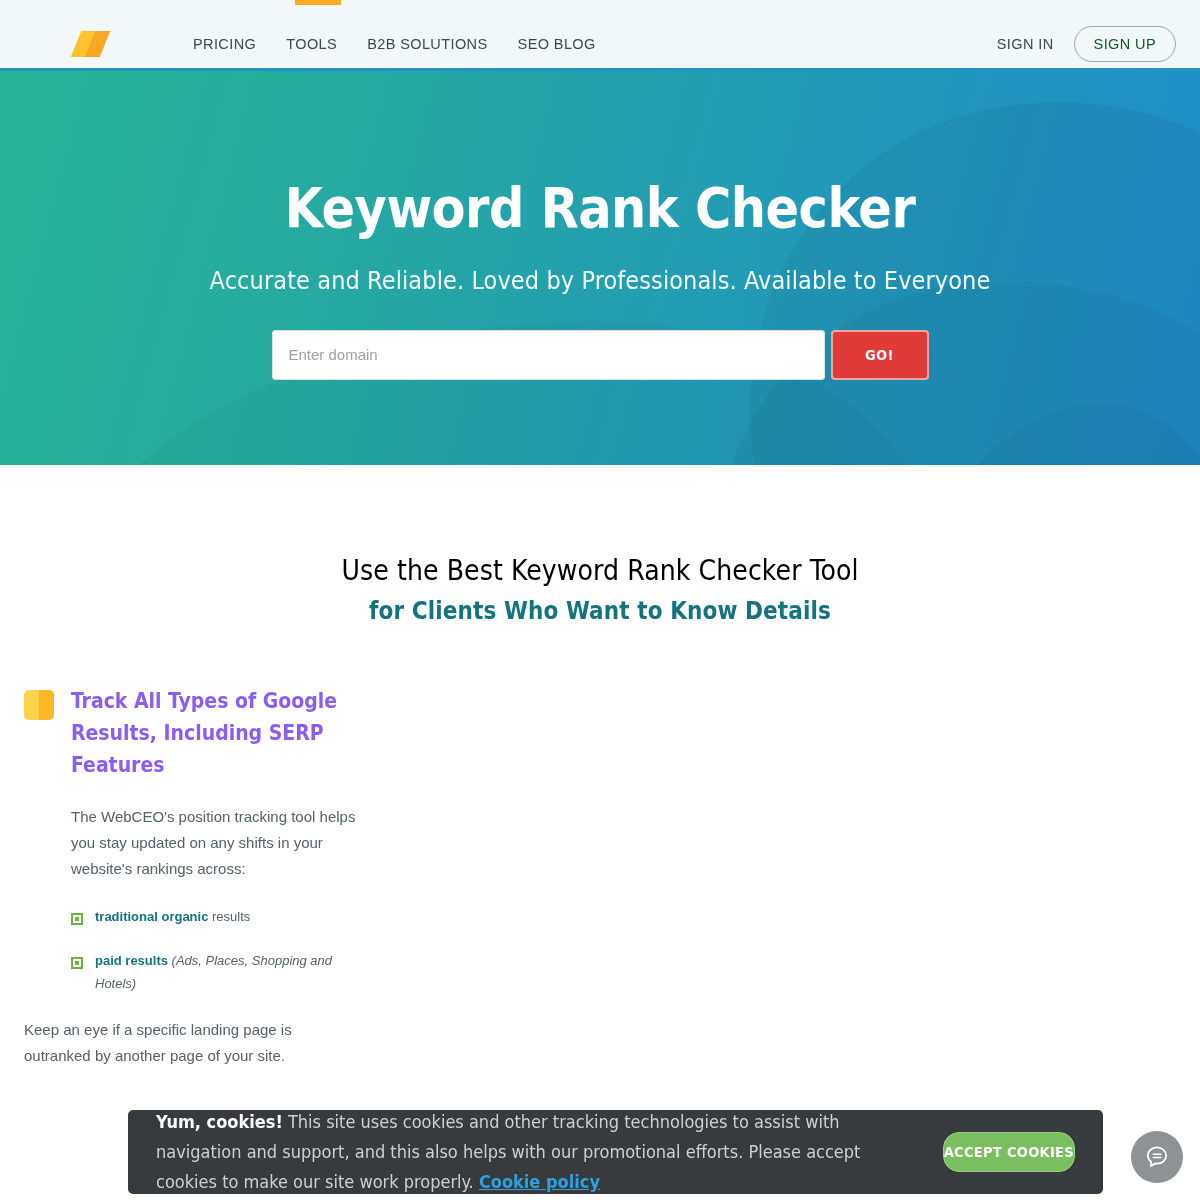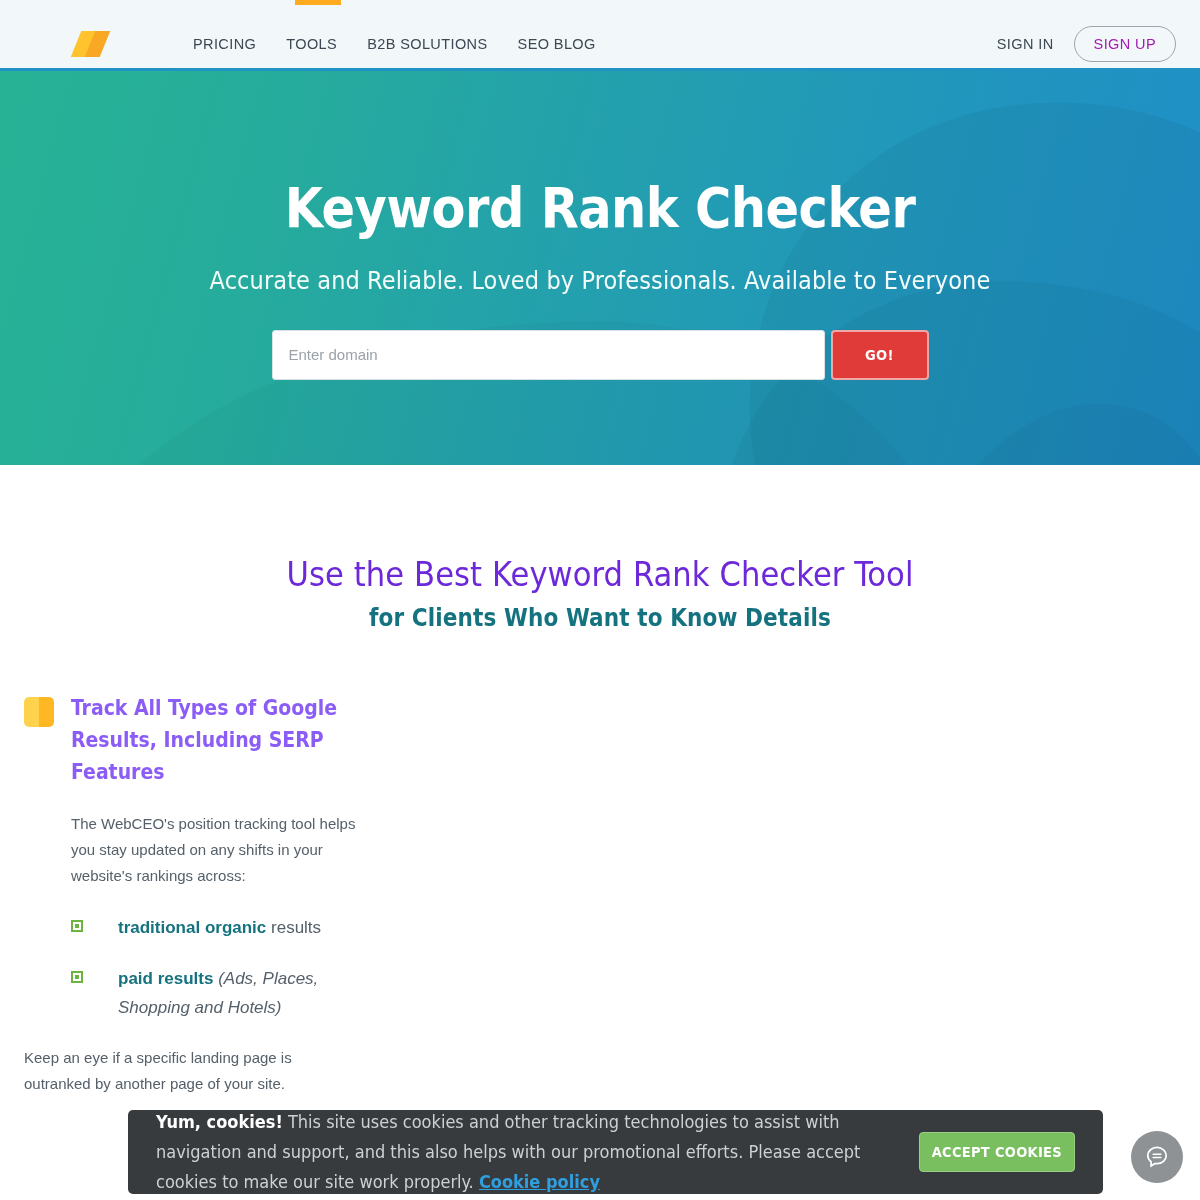--- a/index.html
+++ b/index.html
@@ -65,21 +65,21 @@
   .signin {
     font-size: 14.5px;
     letter-spacing: .4px;
     color: #3d4852;
     text-decoration: none;
     cursor: pointer;
   }
   .signup {
     font-size: 14.5px;
     letter-spacing: .4px;
-    color: #a21caf;
+    color: #14532d;
     border: 1px solid #9aa5ad;
     border-radius: 20px;
     padding: 9px 19px;
     background: transparent;
     cursor: pointer;
     font-family: inherit;
     white-space: nowrap;
   }
 
   
@@ -180,23 +180,23 @@
     overflow: hidden;
   }
   .section-head {
     position: relative;
     z-index: 2;
     text-align: center;
     padding-top: 89px;
   }
   .section-title {
     font-family: "DejaVu Sans Condensed", "Liberation Sans Narrow", "Liberation Sans", sans-serif;
-    font-size: 34px;
+    font-size: 28px;
     font-weight: 400;
-    color: #6d28d9;
+    color: #000000;
     letter-spacing: .1px;
   }
   .section-subtitle {
     margin-top: 10px;
     font-family: "DejaVu Sans Condensed", "Liberation Sans Narrow", "Liberation Sans", sans-serif;
     font-size: 24px;
     font-weight: bold;
     color: #15727f;
     letter-spacing: .1px;
   }
@@ -238,24 +238,24 @@
     line-height: 1.73;
     color: #55606a;
   }
   .bullets {
     margin-top: 24px;
     margin-left: 47px;
     list-style: none;
   }
   .bullet {
     position: relative;
-    padding-left: 47px;
+    padding-left: 24px;
     margin-bottom: 22px;
     width: 303px;
-    font-size: 17px;
+    font-size: 13px;
     line-height: 1.73;
     color: #55606a;
   }
   .bullet-marker {
     position: absolute;
     left: 0; top: 7px;
     width: 12px; height: 12px;
     border: 2px solid #6cb33f;
     background: #ffffff;
   }
@@ -301,27 +301,27 @@
   .cookie-link {
     color: #2f9fe0;
     text-decoration: underline;
     font-weight: bold;
     cursor: pointer;
   }
   .accept-btn {
     margin-left: auto;
     background: #79bf60;
     border: 1px solid #9ad086;
-    border-radius: 4px;
+    border-radius: 16px;
     color: #ffffff;
     font-family: "DejaVu Sans Condensed", "Liberation Sans Narrow", "Liberation Sans", sans-serif;
     font-size: 14.5px;
     font-weight: bold;
     letter-spacing: .3px;
-    padding: 11px 12px;
+    padding: 11px 0;
     cursor: pointer;
     white-space: nowrap;
   }
 
   
   .chat-widget {
     position: absolute;
     right: 17px; bottom: 17px;
     width: 52px; height: 52px;
     border-radius: 50%;

